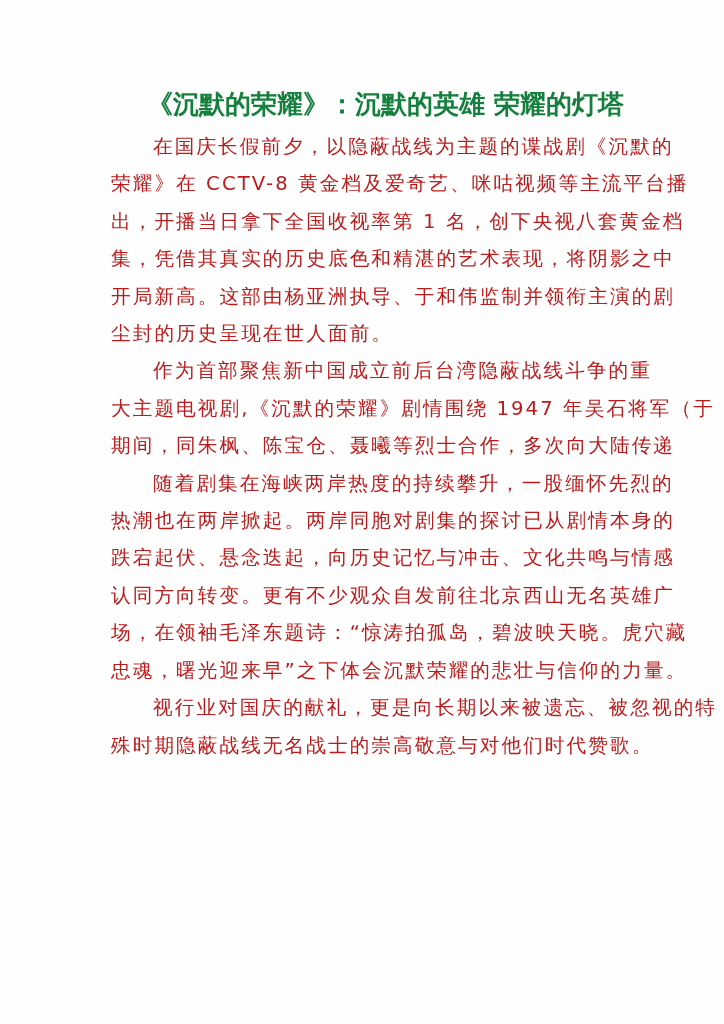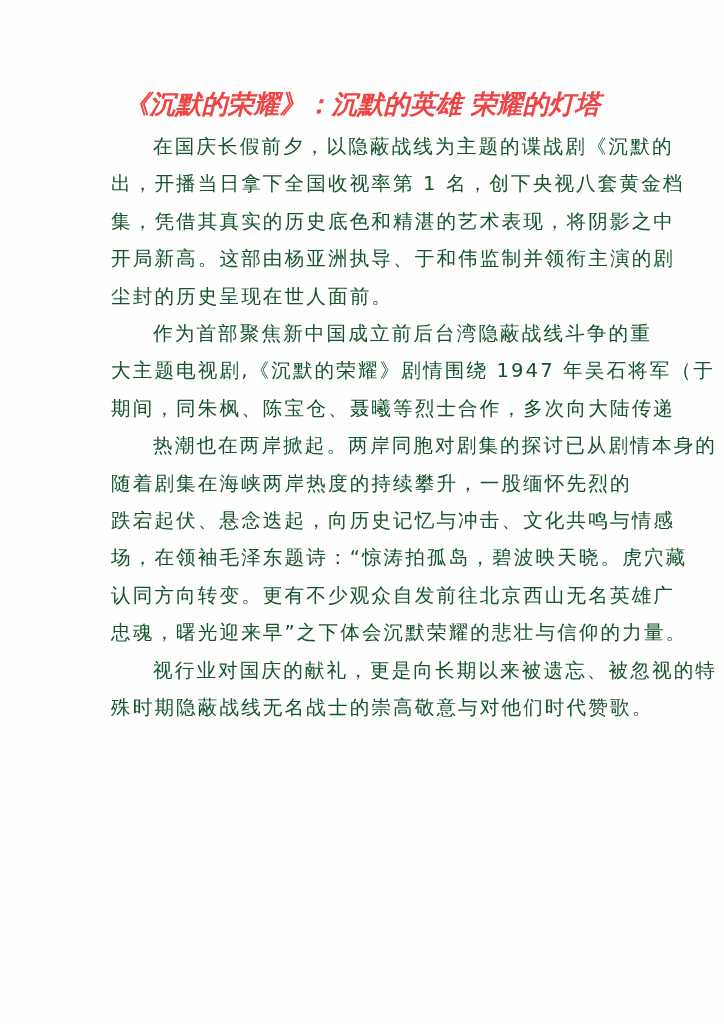--- a/index.html
+++ b/index.html
@@ -3,60 +3,61 @@
 <meta charset="utf-8">
 <style>
   html, body { margin: 0; padding: 0; background: #ffffff; }
   body { width: 724px; height: 1024px; position: relative; overflow: hidden; }
   .page {
     position: absolute; left: 0; top: 0; width: 724px; height: 1024px;
     background: #fefefe;
   }
   .title {
     position: absolute; left: 100px; width: 524px; top: 86px;
-    text-align: center;
+    text-align: right;
     font-family: "DejaVu Serif", "Liberation Serif", serif;
     font-weight: bold; font-size: 26px; line-height: 36px;
-    color: #ef4444; letter-spacing: 0px; white-space: nowrap; font-style: italic;
+    color: #15803d; letter-spacing: 0px; white-space: nowrap;
   }
   .body {
     position: absolute; left: 111px; top: 128px; width: 502px;
     font-family: "DejaVu Sans", "Liberation Sans", sans-serif;
-    font-size: 19.6px; line-height: 37.4px; color: #14532d;
+    font-size: 19.6px; line-height: 37.4px; color: #b91c1c;
     letter-spacing: 2.1px;
   }
   .para { margin: 0; text-indent: 2em; text-align: justify; }
   .line { display: block; white-space: nowrap; }
   .para .line:first-child { padding-left: 42px; }
 </style>
 </head>
 <body>
 
 <div class="page">
   <div class="title">《沉默的荣耀》：沉默的英雄 荣耀的灯塔</div>
 
   <div class="body">
     <div class="para" style="text-indent:0">
       <span class="line">在国庆长假前夕，以隐蔽战线为主题的谍战剧《沉默的</span>
+      <span class="line">荣耀》在 CCTV-8 黄金档及爱奇艺、咪咕视频等主流平台播</span>
       <span class="line">出，开播当日拿下全国收视率第 1 名，创下央视八套黄金档</span>
       <span class="line">集，凭借其真实的历史底色和精湛的艺术表现，将阴影之中</span>
       <span class="line">开局新高。这部由杨亚洲执导、于和伟监制并领衔主演的剧</span>
       <span class="line">尘封的历史呈现在世人面前。</span>
     </div>
     <div class="para" style="text-indent:0">
       <span class="line">作为首部聚焦新中国成立前后台湾隐蔽战线斗争的重</span>
       <span class="line">大主题电视剧,《沉默的荣耀》剧情围绕 1947 年吴石将军（于</span>
       <span class="line">期间，同朱枫、陈宝仓、聂曦等烈士合作，多次向大陆传递</span>
     </div>
     <div class="para" style="text-indent:0">
+      <span class="line">随着剧集在海峡两岸热度的持续攀升，一股缅怀先烈的</span>
       <span class="line">热潮也在两岸掀起。两岸同胞对剧集的探讨已从剧情本身的</span>
-      <span class="line">随着剧集在海峡两岸热度的持续攀升，一股缅怀先烈的</span>
       <span class="line">跌宕起伏、悬念迭起，向历史记忆与冲击、文化共鸣与情感</span>
+      <span class="line">认同方向转变。更有不少观众自发前往北京西山无名英雄广</span>
       <span class="line">场，在领袖毛泽东题诗：“惊涛拍孤岛，碧波映天晓。虎穴藏</span>
-      <span class="line">认同方向转变。更有不少观众自发前往北京西山无名英雄广</span>
       <span class="line">忠魂，曙光迎来早”之下体会沉默荣耀的悲壮与信仰的力量。</span>
     </div>
     <div class="para" style="text-indent:0">
       <span class="line">视行业对国庆的献礼，更是向长期以来被遗忘、被忽视的特</span>
       <span class="line">殊时期隐蔽战线无名战士的崇高敬意与对他们时代赞歌。</span>
     </div>
   </div>
 </div>
 
 </body></html>

